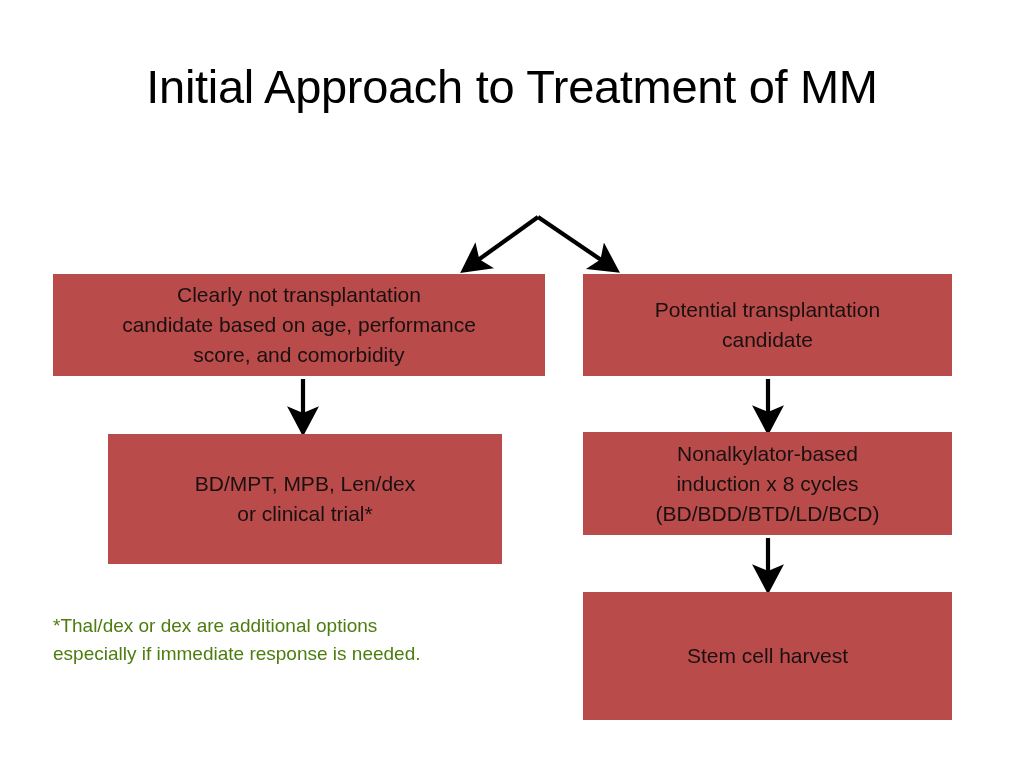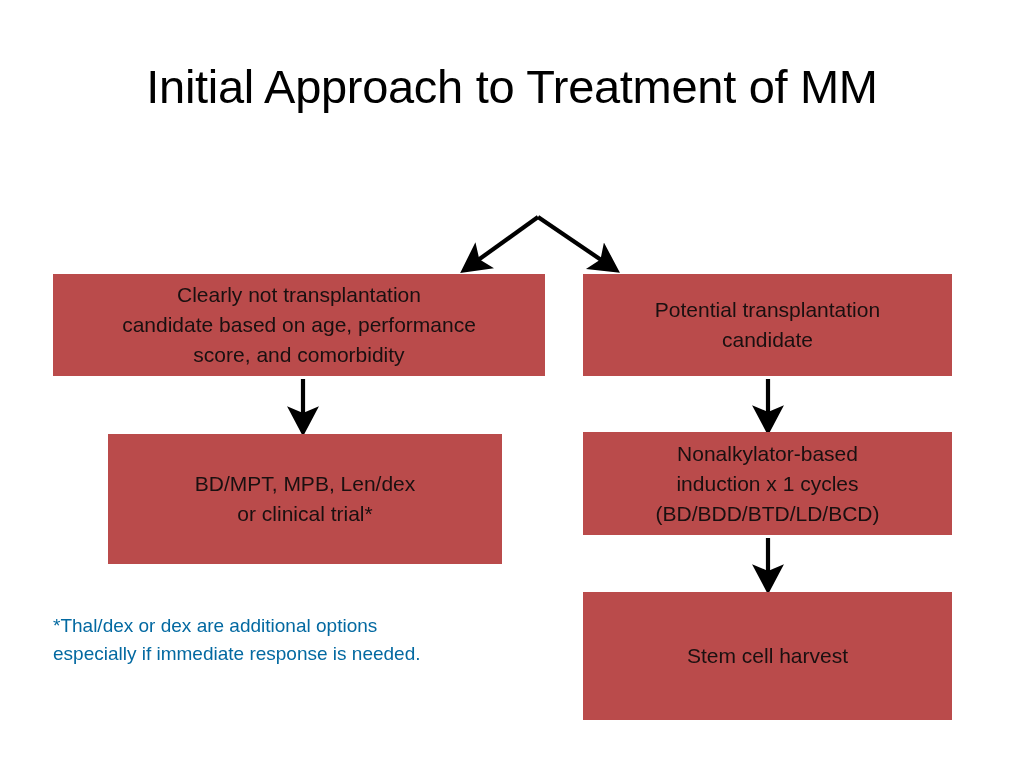--- a/index.html
+++ b/index.html
@@ -63,21 +63,21 @@
   #box-stem-cell       { left: 583px; top: 592px; width: 369px; height: 128px; }
 
   
   #footnote {
     position: absolute;
     left: 53px;
     top: 612px;
     width: 440px;
     font-size: 19px;
     line-height: 28px;
-    color: #0369a1;
+    color: #4d7c0f;
     text-align: left;
     white-space: pre-line;
   }
 
   
   #arrow-layer {
     position: absolute;
     left: 0;
     top: 0;
     width: 1024px;
@@ -131,21 +131,21 @@
 candidate</span>
   </div>
 
   <div class="box" id="box-regimens">
     <span class="box-text">BD/MPT, MPB, Len/dex
 or clinical trial*</span>
   </div>
 
   <div class="box" id="box-induction">
     <span class="box-text">Nonalkylator-based
-induction x 1 cycles
+induction x 8 cycles
 (BD/BDD/BTD/LD/BCD)</span>
   </div>
 
   <div class="box" id="box-stem-cell">
     <span class="box-text">Stem cell harvest</span>
   </div>
 
   <div id="footnote">*Thal/dex or dex are additional options
 especially if immediate response is needed.</div>
 

